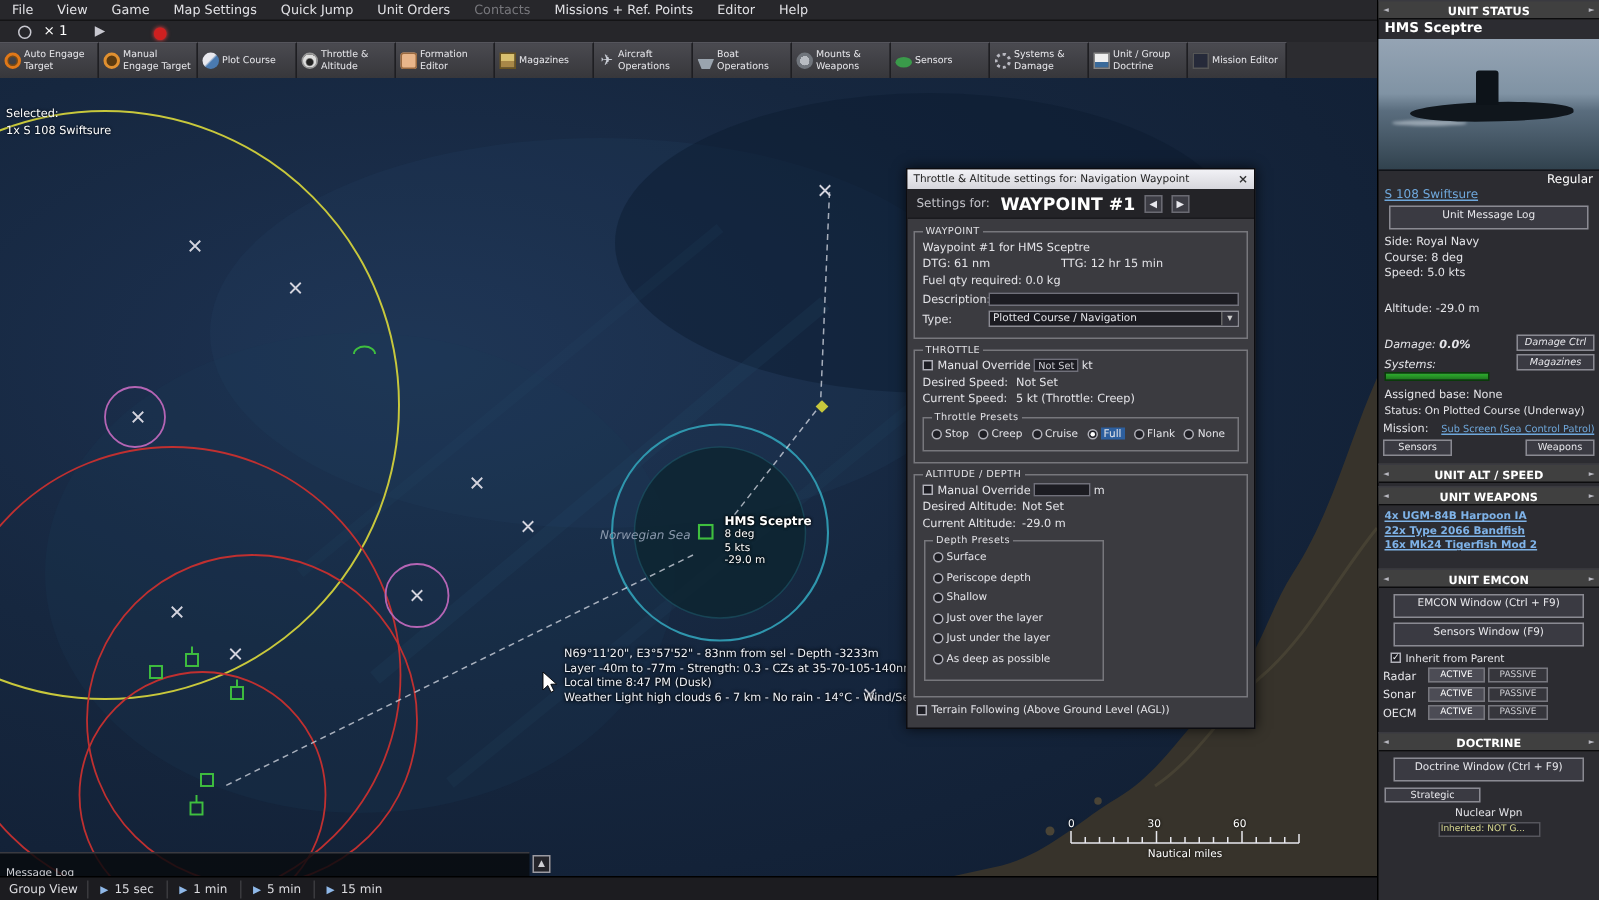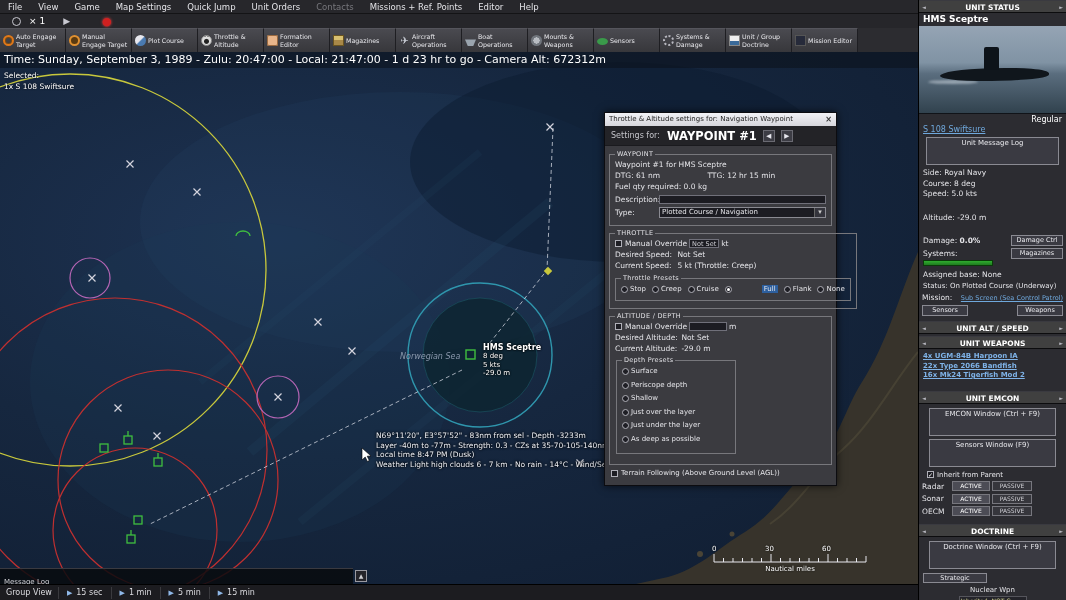--- a/index.html
+++ b/index.html
@@ -87,21 +87,21 @@
   .dselect .selarrow { width:11px; height:100%; background:#34343c; border-left:1px solid #666; color:#ccc;
     font-size:7px; line-height:9px; text-align:center; }
   .cb { width:7px; height:7px; background:#1e1e24; border:1px solid #b0b0b8; flex:none; margin-right:3px;
     font-size:6px; line-height:6px; text-align:center; color:#fff; cursor:pointer; }
   .vbox { min-width:30px; height:9px; background:#1c1c22; border:1px solid #70707a; color:#cfcfd4;
     font-size:6.5px; line-height:8px; text-align:center; padding:0 2px; margin:0 2px; }
   .radio { width:7px; height:7px; border:1px solid #b0b0b8; border-radius:50%; background:#1e1e24; flex:none;
     margin-right:2px; position:relative; cursor:pointer; }
   .radio.on::after { content:""; position:absolute; left:1.5px; top:1.5px; width:3px; height:3px; border-radius:50%; background:#fff; }
   .ritem { display:flex; align-items:center; font-size:7px; color:#e4e4e8; cursor:pointer; }
-  .ritem.sel .plabel { background:#2d5f9e; padding:0 2px;margin-left:28px; }
+  .ritem.sel .plabel { background:#2d5f9e; padding:0 2px; }
   .presetrow { display:flex; gap:6px; margin-top:2px; }
   .tcols { display:flex; }
   .tcol-l { width:146px; flex:none; }
   .tcol-r { flex:1; padding-top:1px; }
   .depthset { width:120px; margin-top:2px; }
   .depthset .ritem { line-height:13.5px; }
 
   
   #sidebar { position:absolute; left:918px; top:0; width:148px; height:600px; background:#2c2c31;
     border-left:1px solid #000; z-index:50; color:#e4e4e8; }
@@ -112,24 +112,24 @@
   .unit-name { height:13px; line-height:13px; font-size:9px; font-weight:bold; padding-left:4px; color:#fff; }
   .photo { height:88px; position:relative; border-bottom:1px solid #101318;
     background:linear-gradient(#95a4b4 0%, #8093a4 42%, #5a6d7e 55%, #31424e 100%); }
   .sub-hull { position:absolute; left:14%; right:12%; top:48%; height:13px; background:#10161c;
     border-radius:45% 55% 35% 55%; transform:rotate(-2deg); }
   .sub-sail { position:absolute; left:44%; top:24%; width:15px; height:23px; background:#0d1319; border-radius:2px 2px 0 0; }
   .sub-wake { position:absolute; left:6%; width:34%; top:62%; height:4px; background:rgba(222,230,238,0.5);
     border-radius:50%; filter:blur(1px); }
   .prof { height:11px; font-size:8px; text-align:right; padding-right:4px; line-height:11px; color:#fff; }
   .slink { font-size:8px; color:#6fa8dc; text-decoration:underline; padding-left:4px; line-height:10px; cursor:pointer; }
-  .sbtn { display:block; margin:2px 7px 0 7px; height:28px; background:#3a3a42; border:1px solid #8a8a92;
+  .sbtn { display:block; margin:2px 7px 0 7px; height:16px; background:#3a3a42; border:1px solid #8a8a92;
     color:#e8e8ec; font-size:7px; line-height:10px; text-align:center; cursor:pointer; }
   .sline { font-size:7.5px; line-height:10.5px; padding-left:4px; }
-  .srow { display:flex; align-items:center; padding:0 3px; margin-top:2px; }
+  .srow { display:flex; align-items:flex-end; padding:0 3px; margin-top:2px;font-style:italic; }
   .srow .sl { font-size:7.5px; flex:1; padding-left:1px; }
   .srow .sl b { font-size:7.5px; }
   .minibtn { width:52px; height:11px; background:#3a3a42; border:1px solid #8a8a92; color:#e8e8ec;
     font-size:6.5px; line-height:9px; text-align:center; flex:none; cursor:pointer; }
   .sysbar { margin:1px 0 0 4px; width:70px; height:6px; border:1px solid #0a3a0a;
     background:linear-gradient(#2fae2f,#1f7a1f); }
   .mrow { display:flex; align-items:center; padding:0 3px; margin-top:2px; }
   .mrow .sl { font-size:7.5px; flex:none; }
   .mrow .mlink { flex:1; text-align:right; font-size:6.5px; color:#6fa8dc; text-decoration:underline; cursor:pointer;
     white-space:nowrap; overflow:hidden; }
@@ -226,21 +226,20 @@
         <rect x="134" y="464" width="8" height="8"></rect>
         <rect x="127" y="483" width="8" height="8"></rect>
         <line x1="131" y1="483" x2="131" y2="478"></line>
       </g>
       <rect x="466" y="298" width="9" height="9" fill="none" stroke="#3fbf3f" stroke-width="1.4"></rect>
 
       <polygon points="362,396 362,408 365.2,405 367.4,409.5 369.3,408.5 367.2,404.2 371,404" fill="#fff" stroke="#000" stroke-width="0.6"></polygon>
     </svg>
   </div>
 
-  <div id="time-line">Time: Sunday, September 3, 1989 - Zulu: 20:47:00 - Local: 21:47:00 - 1 d 23 hr to go -  Camera Alt: 672312m</div>
   <div id="selected-block">
     <div>Selected:</div>
     <div>1x S 108 Swiftsure</div>
   </div>
   <div id="sea-label">Norwegian Sea</div>
   <div id="unit-label">
     <div class="ul-name">HMS Sceptre</div>
     <div class="ul-sub">8 deg</div>
     <div class="ul-sub">5 kts</div>
     <div class="ul-sub">-29.0 m</div>

